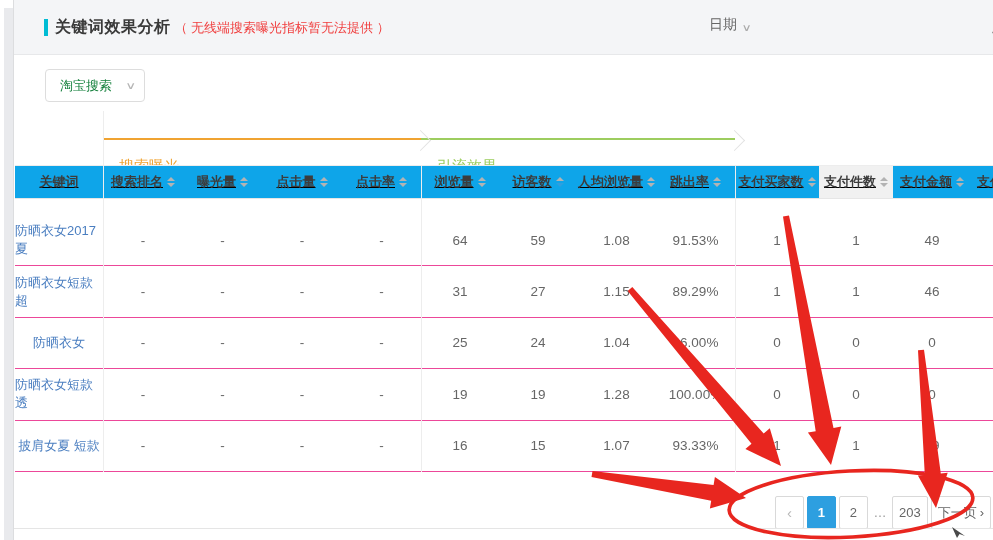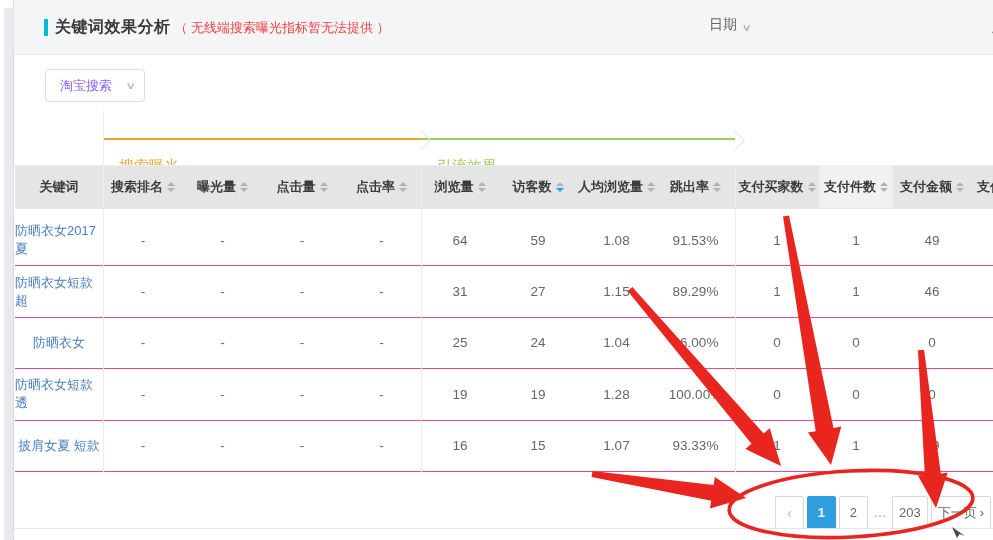--- a/index.html
+++ b/index.html
@@ -17,37 +17,37 @@
   .title-accent { display:inline-block; width:4px; height:17px; background:#00bcd4; margin-right:7px; }
   .page-title { font-size:16px; font-weight:bold; color:#3a3a3a; letter-spacing:.5px; }
   .title-note { font-size:13px; color:#f03e3e; margin-left:4px; }
   .date-label { position:absolute; left:695px; top:16px; font-size:14px; color:#666; cursor:pointer; }
   .date-caret { position:absolute; left:729px; top:22px; font-size:10px; color:#aaa; transform:scaleX(1.4); }
   .date-range { position:absolute; left:785px; top:20px; font-size:14px; color:#555; cursor:pointer; }
   .download { position:absolute; left:976px; top:19px; cursor:pointer; }
 
   
   .select { position:absolute; left:45px; top:69px; width:100px; height:33px; background:#fff; border:1px solid #ddd; border-radius:4px; display:flex; align-items:center; padding:0 10px 0 14px; cursor:pointer; }
-  .select-value { font-size:13px; color:#8b5cf6; flex:1; }
+  .select-value { font-size:13px; color:#15803d; flex:1; }
   .select-caret { font-size:10px; color:#b5b5b5; transform:scaleX(1.5); }
 
   
   .group-row { position:absolute; left:15px; top:110px; width:978px; height:55px; }
   .grp { position:absolute; top:0; height:55px; border-top:2px solid; display:flex; align-items:center;margin-top:28px; }
   .grp-label { font-size:15px; padding-left:16px; }
   .grp-1 { left:88px; width:318px; border-color:#f0a331; }
   .grp-1 .grp-label { color:#f0a331; }
   .grp-2 { left:406px; width:314px; border-color:#9dcd5f; }
   .grp-2 .grp-label { color:#9dcd5f; }
   .grp-3 { left:720px; width:258px; border-color:#419fd9; }
   .grp-3 .grp-label { color:#55a4dc; }
   .grp-chevron { position:absolute; top:23px; width:15px; height:15px; border-top:1px solid #e2e2e2; border-right:1px solid #e2e2e2; transform:rotate(45deg); background:transparent; }
 
   
-  .col-row { position:absolute; left:15px; top:165px; width:978px; height:44px; background:#e5e5e5; border-top:1px solid #ededed; border-bottom:1px solid #e6e6e6; display:flex; }
+  .col-row { position:absolute; left:15px; top:165px; width:978px; height:34px; background:#0ea5e9; border-top:1px solid #ededed; border-bottom:1px solid #e6e6e6; display:flex;text-decoration:underline; }
   .cell { display:flex; align-items:center; justify-content:center; flex:none; }
   .hcell { font-size:13px; font-weight:bold; color:#3c3c3c; cursor:pointer; }
   .hcell.hl { background:#f1f1f1; }
   .hcell.clipped { justify-content:flex-start; padding-left:6px; }
   .c0{width:88px}.c1{width:80px}.c2{width:79px}.c3{width:80px}.c4{width:79px}
   .c5{width:78px}.c6{width:78px}.c7{width:79px}.c8{width:79px}
   .c9{width:84px}.c10{width:74px}.c11{width:78px}.c12{width:80px}
   .sorter { display:inline-flex; flex-direction:column; margin-left:4px; gap:2px; }
   .tri-up { width:0;height:0;border-left:4px solid transparent;border-right:4px solid transparent;border-bottom:4px solid #b3b3b3; }
   .tri-dn { width:0;height:0;border-left:4px solid transparent;border-right:4px solid transparent;border-top:4px solid #b3b3b3; }

